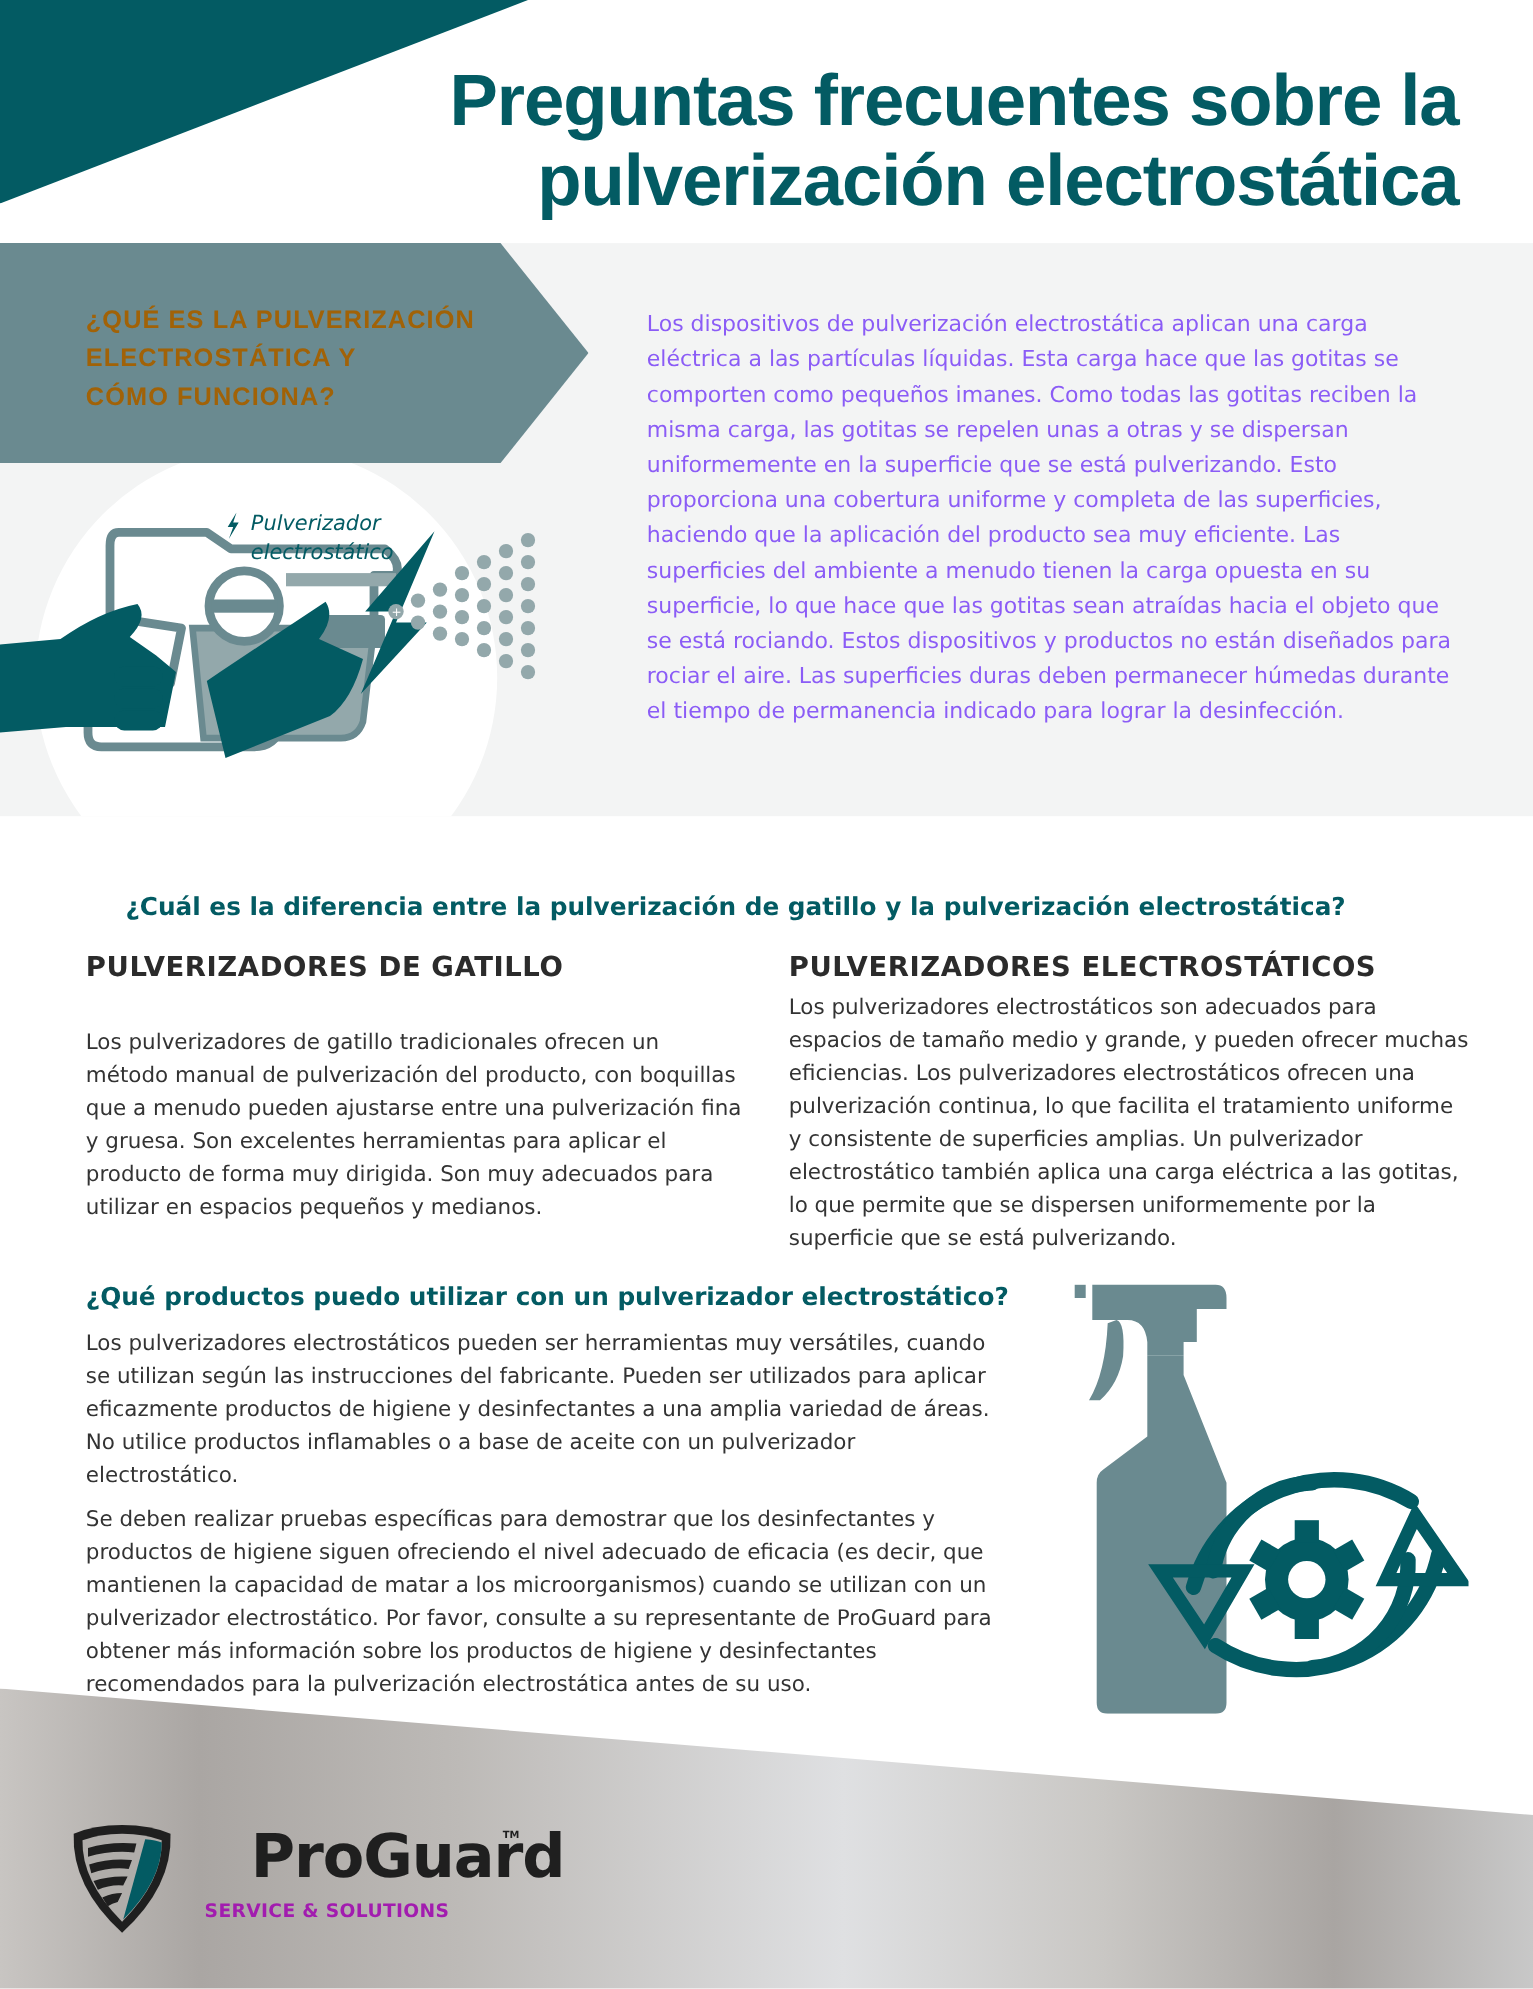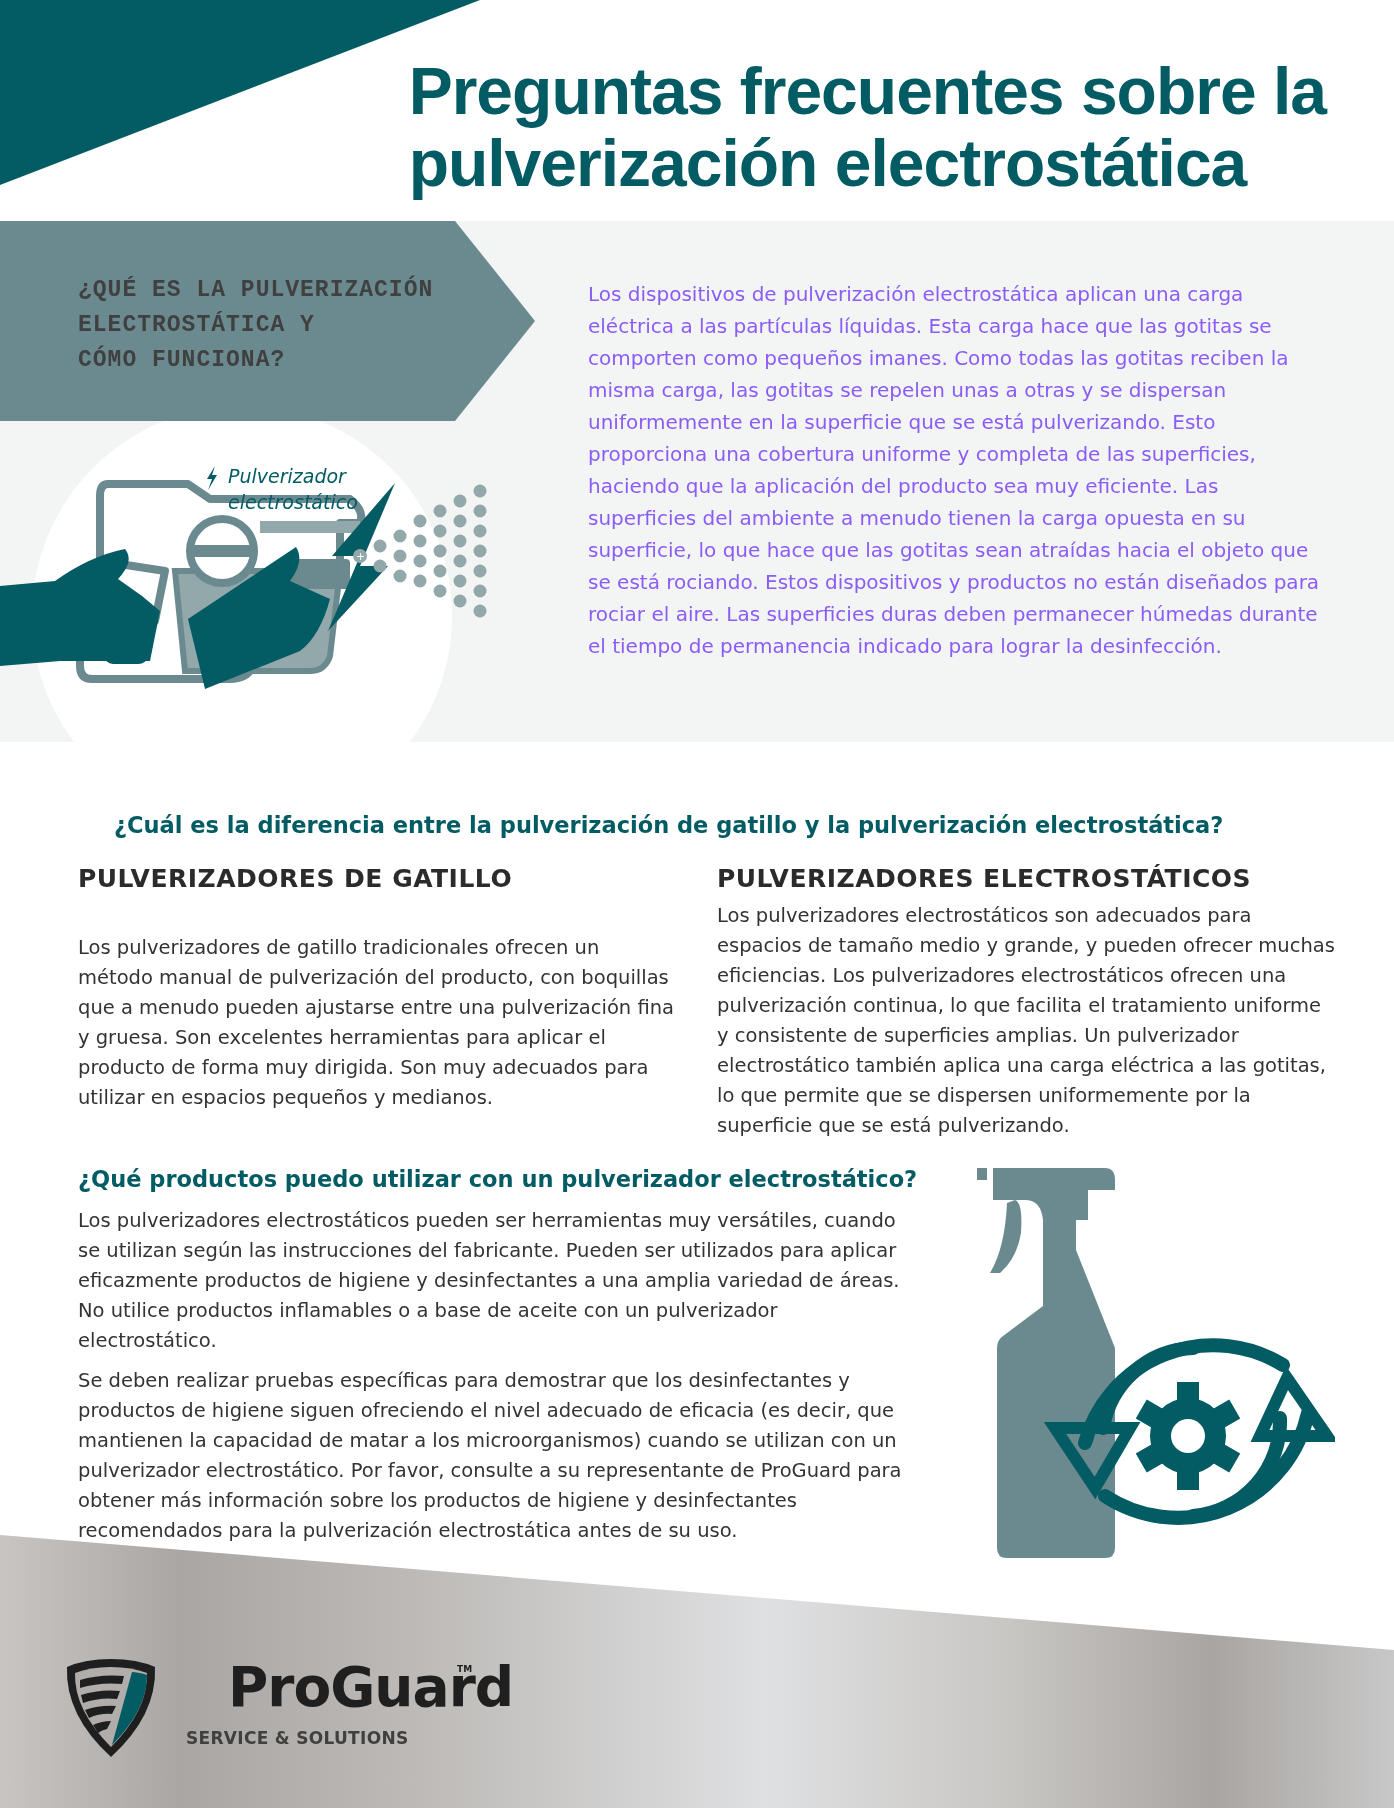--- a/index.html
+++ b/index.html
@@ -2,32 +2,32 @@
 <html><head>
 <meta charset="utf-8">
 <style>
   * { box-sizing: border-box; margin: 0; padding: 0; }
   html, body { width: 1394px; height: 1808px; background: #ffffff; overflow: hidden; }
   body { position: relative; font-family: "DejaVu Sans", sans-serif; color: #2b2b2b; }
 
   .corner-triangle { position: absolute; left: 0; top: 0; width: 480px; height: 185px; }
 
   .page-title {
-    position: absolute; right: 68px; top: 55px; 
+    position: absolute; right: 68px; top: 55px; text-align: right;
     font-family: "Liberation Sans", sans-serif; font-weight: 700;
     font-size: 66px; line-height: 72px; color: #035b63; letter-spacing: -1px;
   }
 
   .intro-band { position: absolute; left: 0; top: 221px; width: 1394px; height: 521px; background: #f3f4f4; overflow: hidden; }
   .intro-circle { position: absolute; left: 32px; top: 185px; width: 420px; height: 420px; border-radius: 50%; background: #ffffff; }
   .banner { position: absolute; left: 0; top: 0; width: 535px; height: 200px; }
   .banner-title {
     position: absolute; left: 78px; top: 52px; width: 440px;
-    font-family: Liberation Mono, monospace; font-weight: 700; font-size: 23px;
-    line-height: 35px; color: #404040; letter-spacing: 1px; white-space: pre-line;
+    font-family: Liberation Sans, sans-serif; font-weight: 700; font-size: 23px;
+    line-height: 35px; color: #a16207; letter-spacing: 1px; white-space: pre-line;
   }
   .spray-illustration { position: absolute; left: 0; top: 200px; width: 530px; height: 321px; }
   .sprayer-label {
     position: absolute; left: 228px; top: 242px; font-style: italic;
     font-size: 19px; line-height: 26px; color: #035b63; white-space: pre-line;
   }
   .intro-text {
     position: absolute; left: 588px; top: 57px; width: 740px;
     font-size: 20px; line-height: 32px; color: #8b5cf6; font-weight: 500;
   }
@@ -47,21 +47,21 @@
 
   .footer-band { position: absolute; left: 0; top: 1535px; width: 1394px; height: 273px; }
   .logo-shield { position: absolute; left: 62px; top: 1655px; width: 98px; height: 105px; }
   .logo-name {
     position: absolute; left: 184px; top: 1654px; font-family: "DejaVu Sans", sans-serif;
     font-weight: 700; font-size: 55px; line-height: 66px; color: #1f1f1f; letter-spacing: -1px; margin-left: 44px;
   }
   .logo-tm { position: absolute; left: 457px; top: 1664px; font-size: 9px; color: #1f1f1f; font-weight: 700; }
   .logo-tagline {
     position: absolute; left: 186px; top: 1728px; font-family: "DejaVu Sans", sans-serif;
-    font-weight: 700; font-size: 17px; color: #404040; letter-spacing: 0.3px;
+    font-weight: 700; font-size: 17px; color: #a21caf; letter-spacing: 0.3px;
   }
 </style>
 </head>
 <body>
 
 <svg class="corner-triangle" viewBox="0 0 480 185">
   <polygon points="0,0 480,0 0,185" fill="#035b63"></polygon>
 </svg>
 
 <h1 class="page-title">

